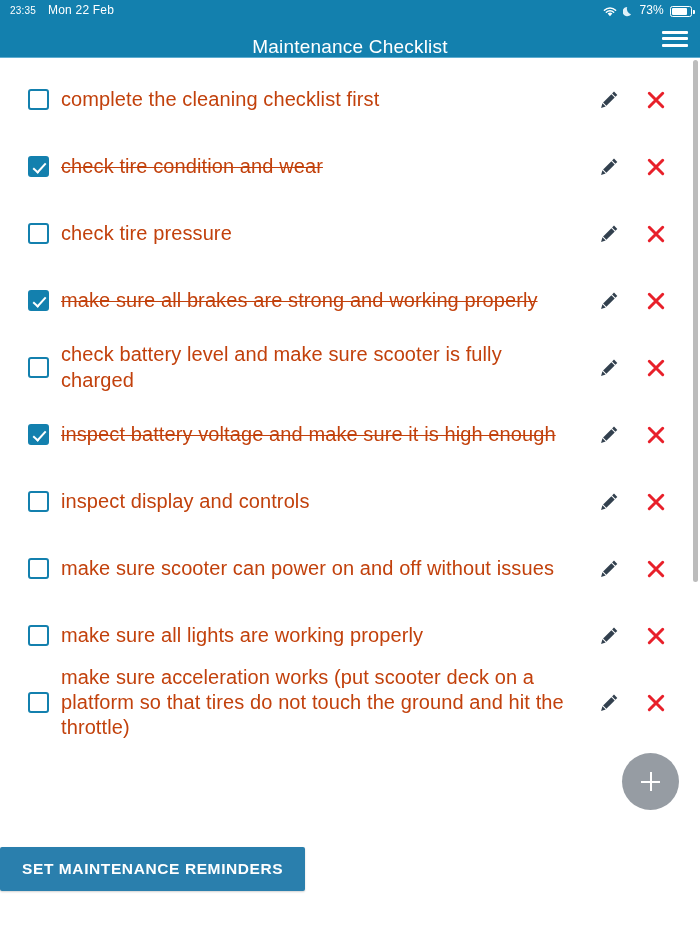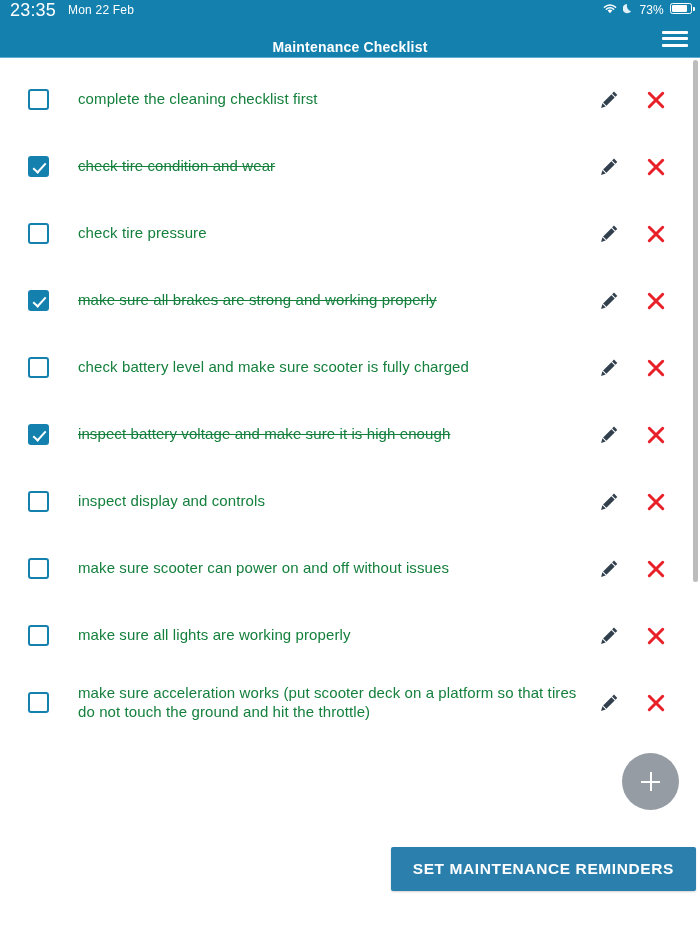--- a/index.html
+++ b/index.html
@@ -24,24 +24,24 @@
     align-items: center;
     padding: 0 8px 0 10px;
     color: #ffffff;
     font-size: 12px;
     letter-spacing: .2px;
   }
   .status-left { display: flex; align-items: center; gap: 12px; }
   .status-right {
     margin-left: auto;
     display: flex;
-    align-items: flex-start;
+    align-items: flex-end;
     gap: 6px;
   }
-  .status-time { font-size: 18px; }
+  .status-time { font-size: 10px; }
   .status-date { font-size: 12px; }
 
   .wifi-icon { width: 14px; height: 11px; position: relative; display:inline-block; }
   .wifi-icon svg { display:block; }
 
   .moon-icon { width: 10px; height: 11px; display:inline-block; }
 
   .battery-pct { font-size: 12px; }
 
   .battery-icon {
@@ -72,22 +72,22 @@
     height: 38px;
     background: #1380AE;
     display: flex;
     align-items: center;
     justify-content: center;
     position: relative;
     border-bottom: 1px solid #5FADD0;
   }
   .app-title {
     color: #ffffff;
-    font-size: 14px;
-    font-weight: bold;
+    font-size: 19px;
+    font-weight: normal;
     letter-spacing: .2px;
     margin-top: 16px;
   }
   .menu-btn {
     position: absolute;
     right: 12px;
     top: 50%;
     transform: translateY(-50%);
     width: 26px;
     height: 20px;
@@ -136,23 +136,23 @@
   .cb.checked::after {
     content: "";
     position: absolute;
     left: 6px; top: 2px;
     width: 5px; height: 11px;
     border: solid #ffffff;
     border-width: 0 2.2px 2.2px 0;
     transform: rotate(42deg);
   }
   .row-label {
-    margin-left: 29px;
-    font-size: 15px;
-    color: #15803d;
+    margin-left: 12px;
+    font-size: 20px;
+    color: #c2410c;
     line-height: 1.26;
     max-width: 505px;
     letter-spacing: .1px;
   }
   .row.done .row-label {
     text-decoration: line-through;
     text-decoration-thickness: 1px;
   }
 
   .row-actions {
@@ -229,21 +229,21 @@
 
   
   .bottom-bar {
     position: absolute;
     left: 0; right: 4px;
     bottom: 0;
     height: 92px;
     background: #ffffff;
     display: flex;
     align-items: flex-start;
-    justify-content: flex-end;
+    justify-content: flex-start;
     padding-top: 5px;
   }
   .primary-btn {
     background: #2A7FAD;
     color: #ffffff;
     border: none;
     font-family: "Liberation Sans", sans-serif;
     font-size: 15.5px;
     font-weight: bold;
     letter-spacing: .6px;

